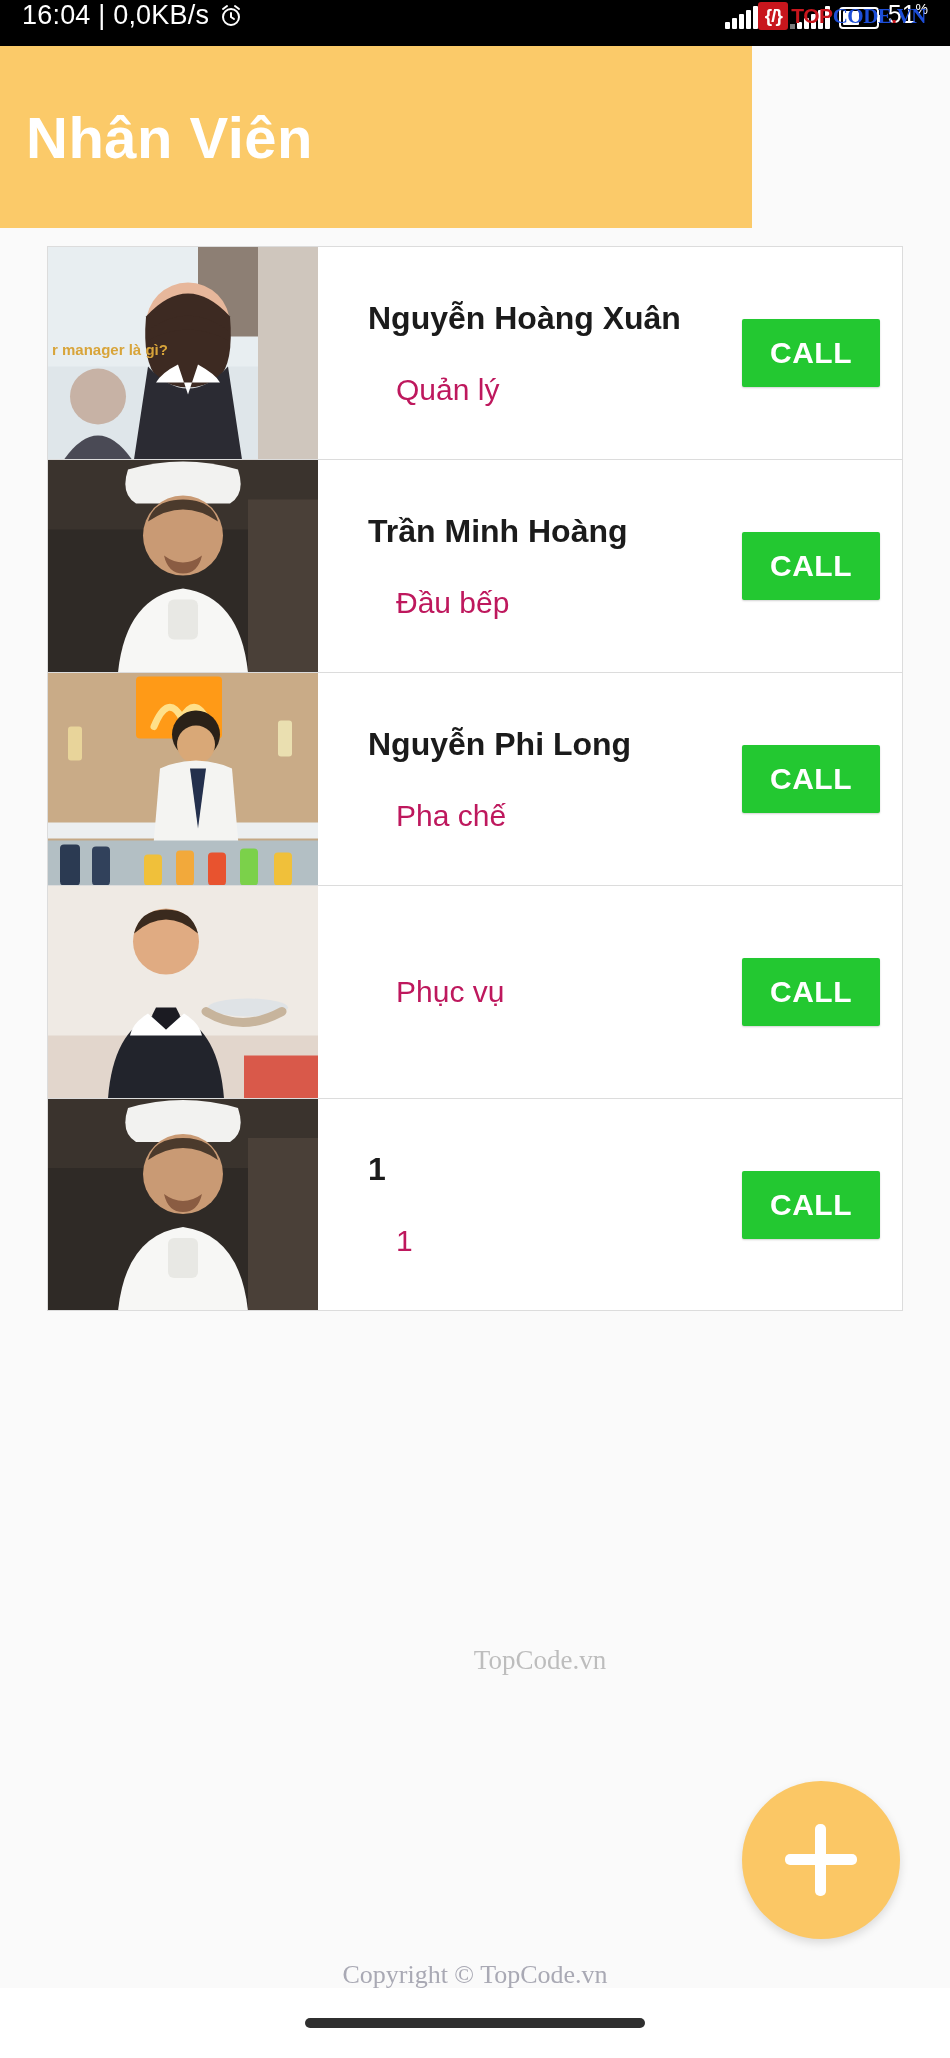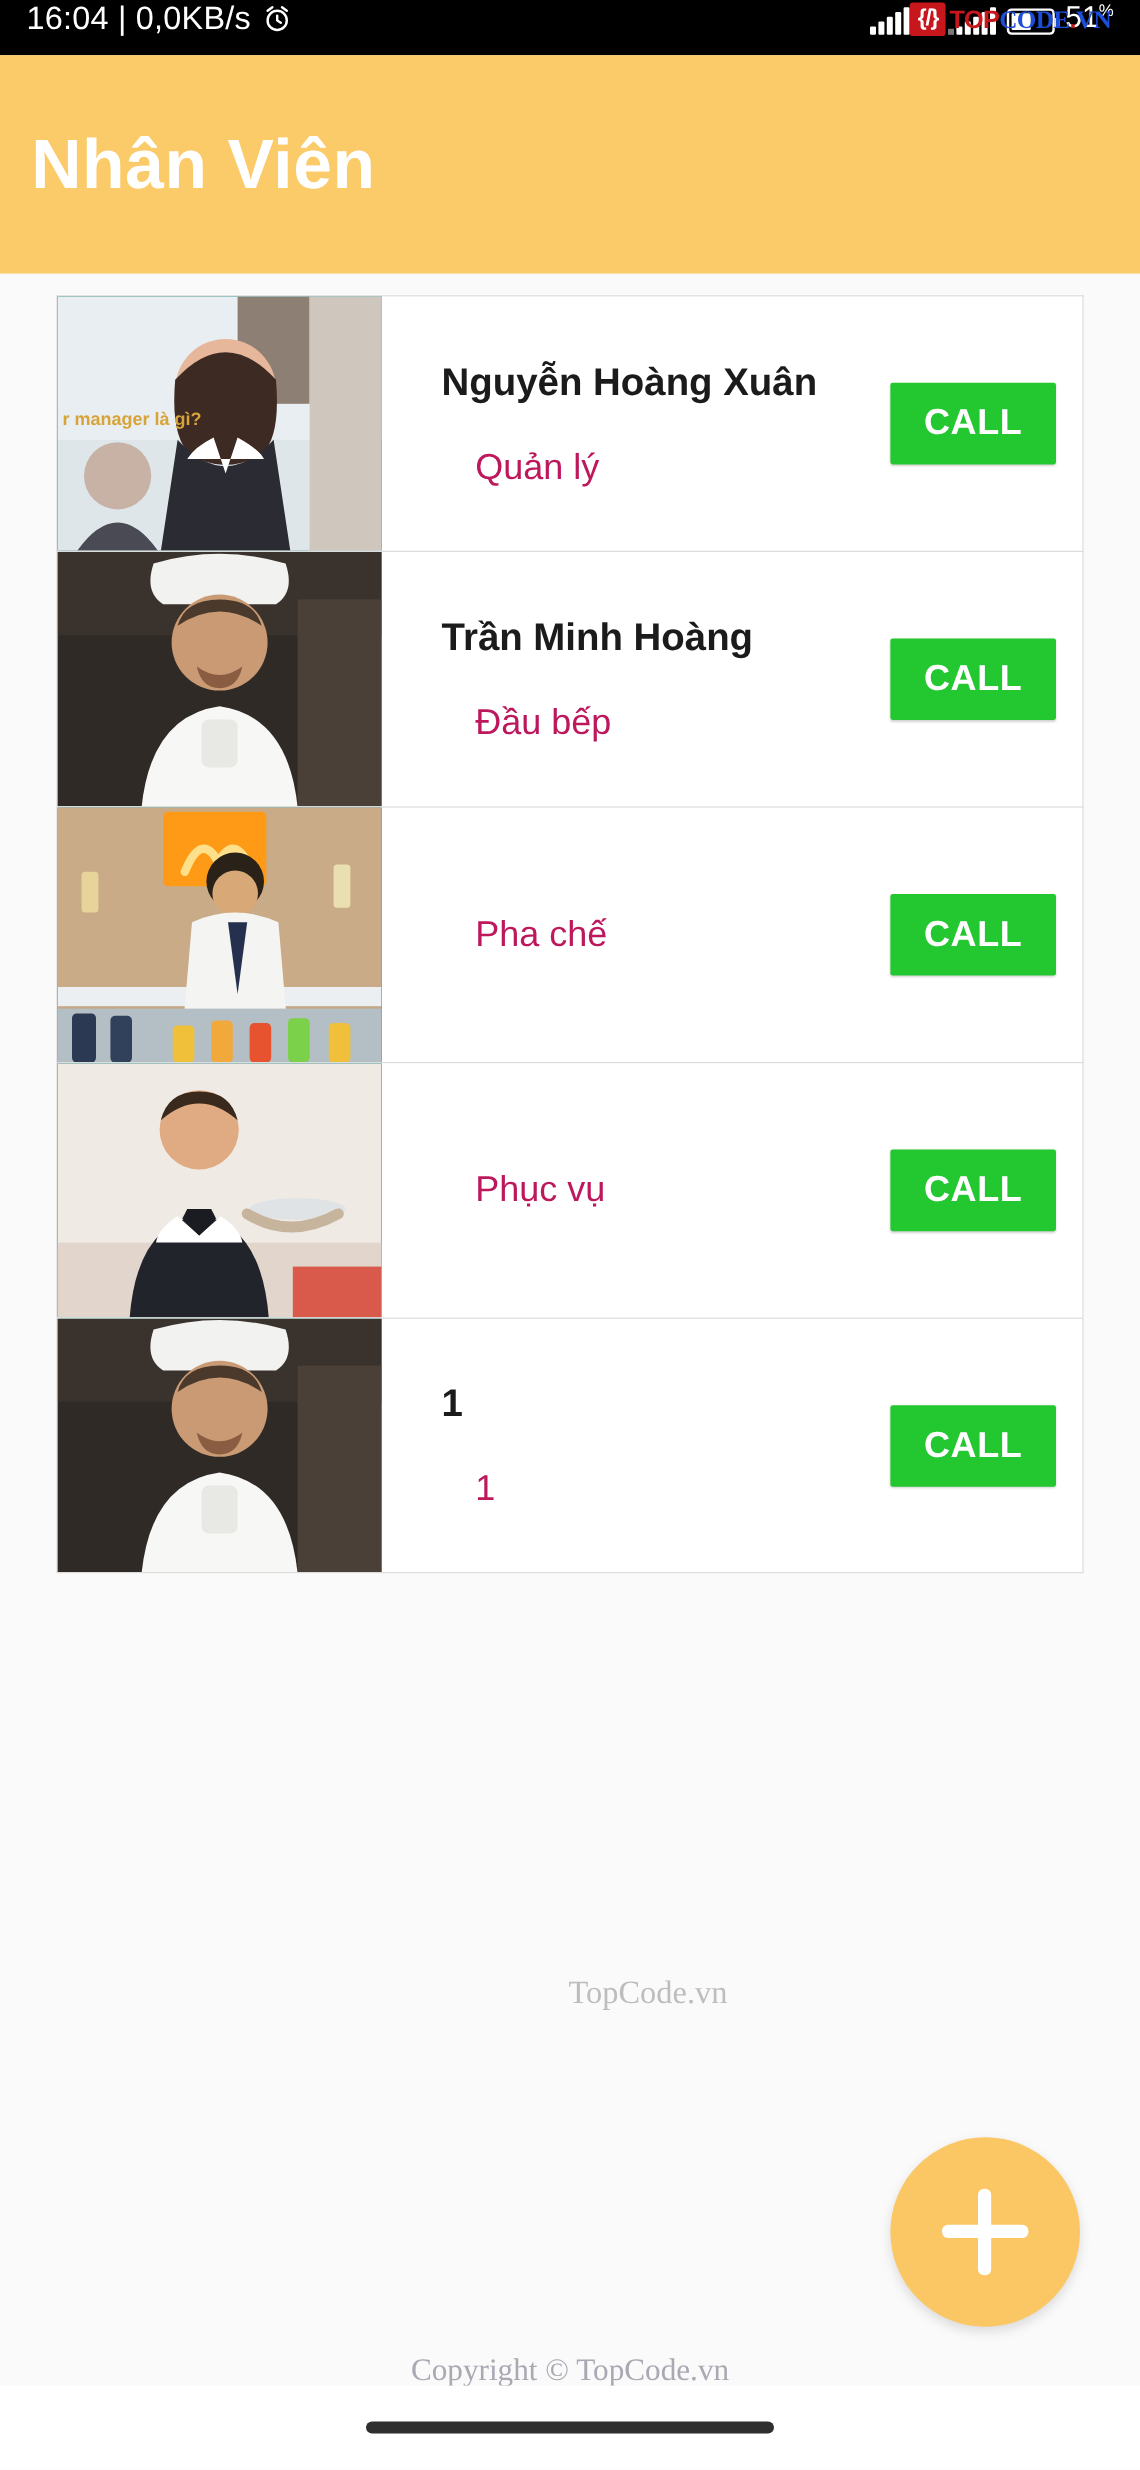--- a/index.html
+++ b/index.html
@@ -64,21 +64,21 @@
     display:flex; align-items:center; justify-content:center;
     border-radius: 3px; letter-spacing: -1px;
   }
   .logo-text { font-size: 21px; font-weight: bold; letter-spacing: -.5px; }
   .logo-text .w { color: #1d4ed8; font-family: Liberation Serif, serif; }
   .logo-text .r { color: #c8161d; }
 
   
   .appbar {
     position: absolute; top: 46px; left: 0;
-    width: 950px; height: 182px;
+    width: 752px; height: 182px;
     background: #fbca69;
     display: flex; align-items: center;
   }
   .appbar-title {
     color: #ffffff; font-size: 58px; font-weight: bold;
     padding-left: 26px; letter-spacing: .5px;
   }
 
   
   .list {
@@ -284,20 +284,21 @@
           <rect x="44" y="174" width="18" height="39" rx="4" fill="#31415b"></rect>
           <rect x="96" y="182" width="18" height="31" rx="4" fill="#f0c03a"></rect>
           <rect x="128" y="178" width="18" height="35" rx="4" fill="#f2a93b"></rect>
           <rect x="160" y="180" width="18" height="33" rx="4" fill="#e8532f"></rect>
           <rect x="192" y="176" width="18" height="37" rx="4" fill="#7bd14a"></rect>
           <rect x="226" y="180" width="18" height="33" rx="4" fill="#f0c03a"></rect>
         </svg>
       </div>
       <div class="card-body">
         <div class="info">
+          <div class="emp-name">Nguyễn Phi Long</div>
           <div class="emp-role">Pha chế</div>
         </div>
         <button class="call-btn">CALL</button>
       </div>
     </div>
 
     <div class="card">
       <div class="thumb">
         <svg viewBox="0 0 270 213" preserveAspectRatio="xMidYMid slice">
           <rect width="270" height="213" fill="#efeae4"></rect>

